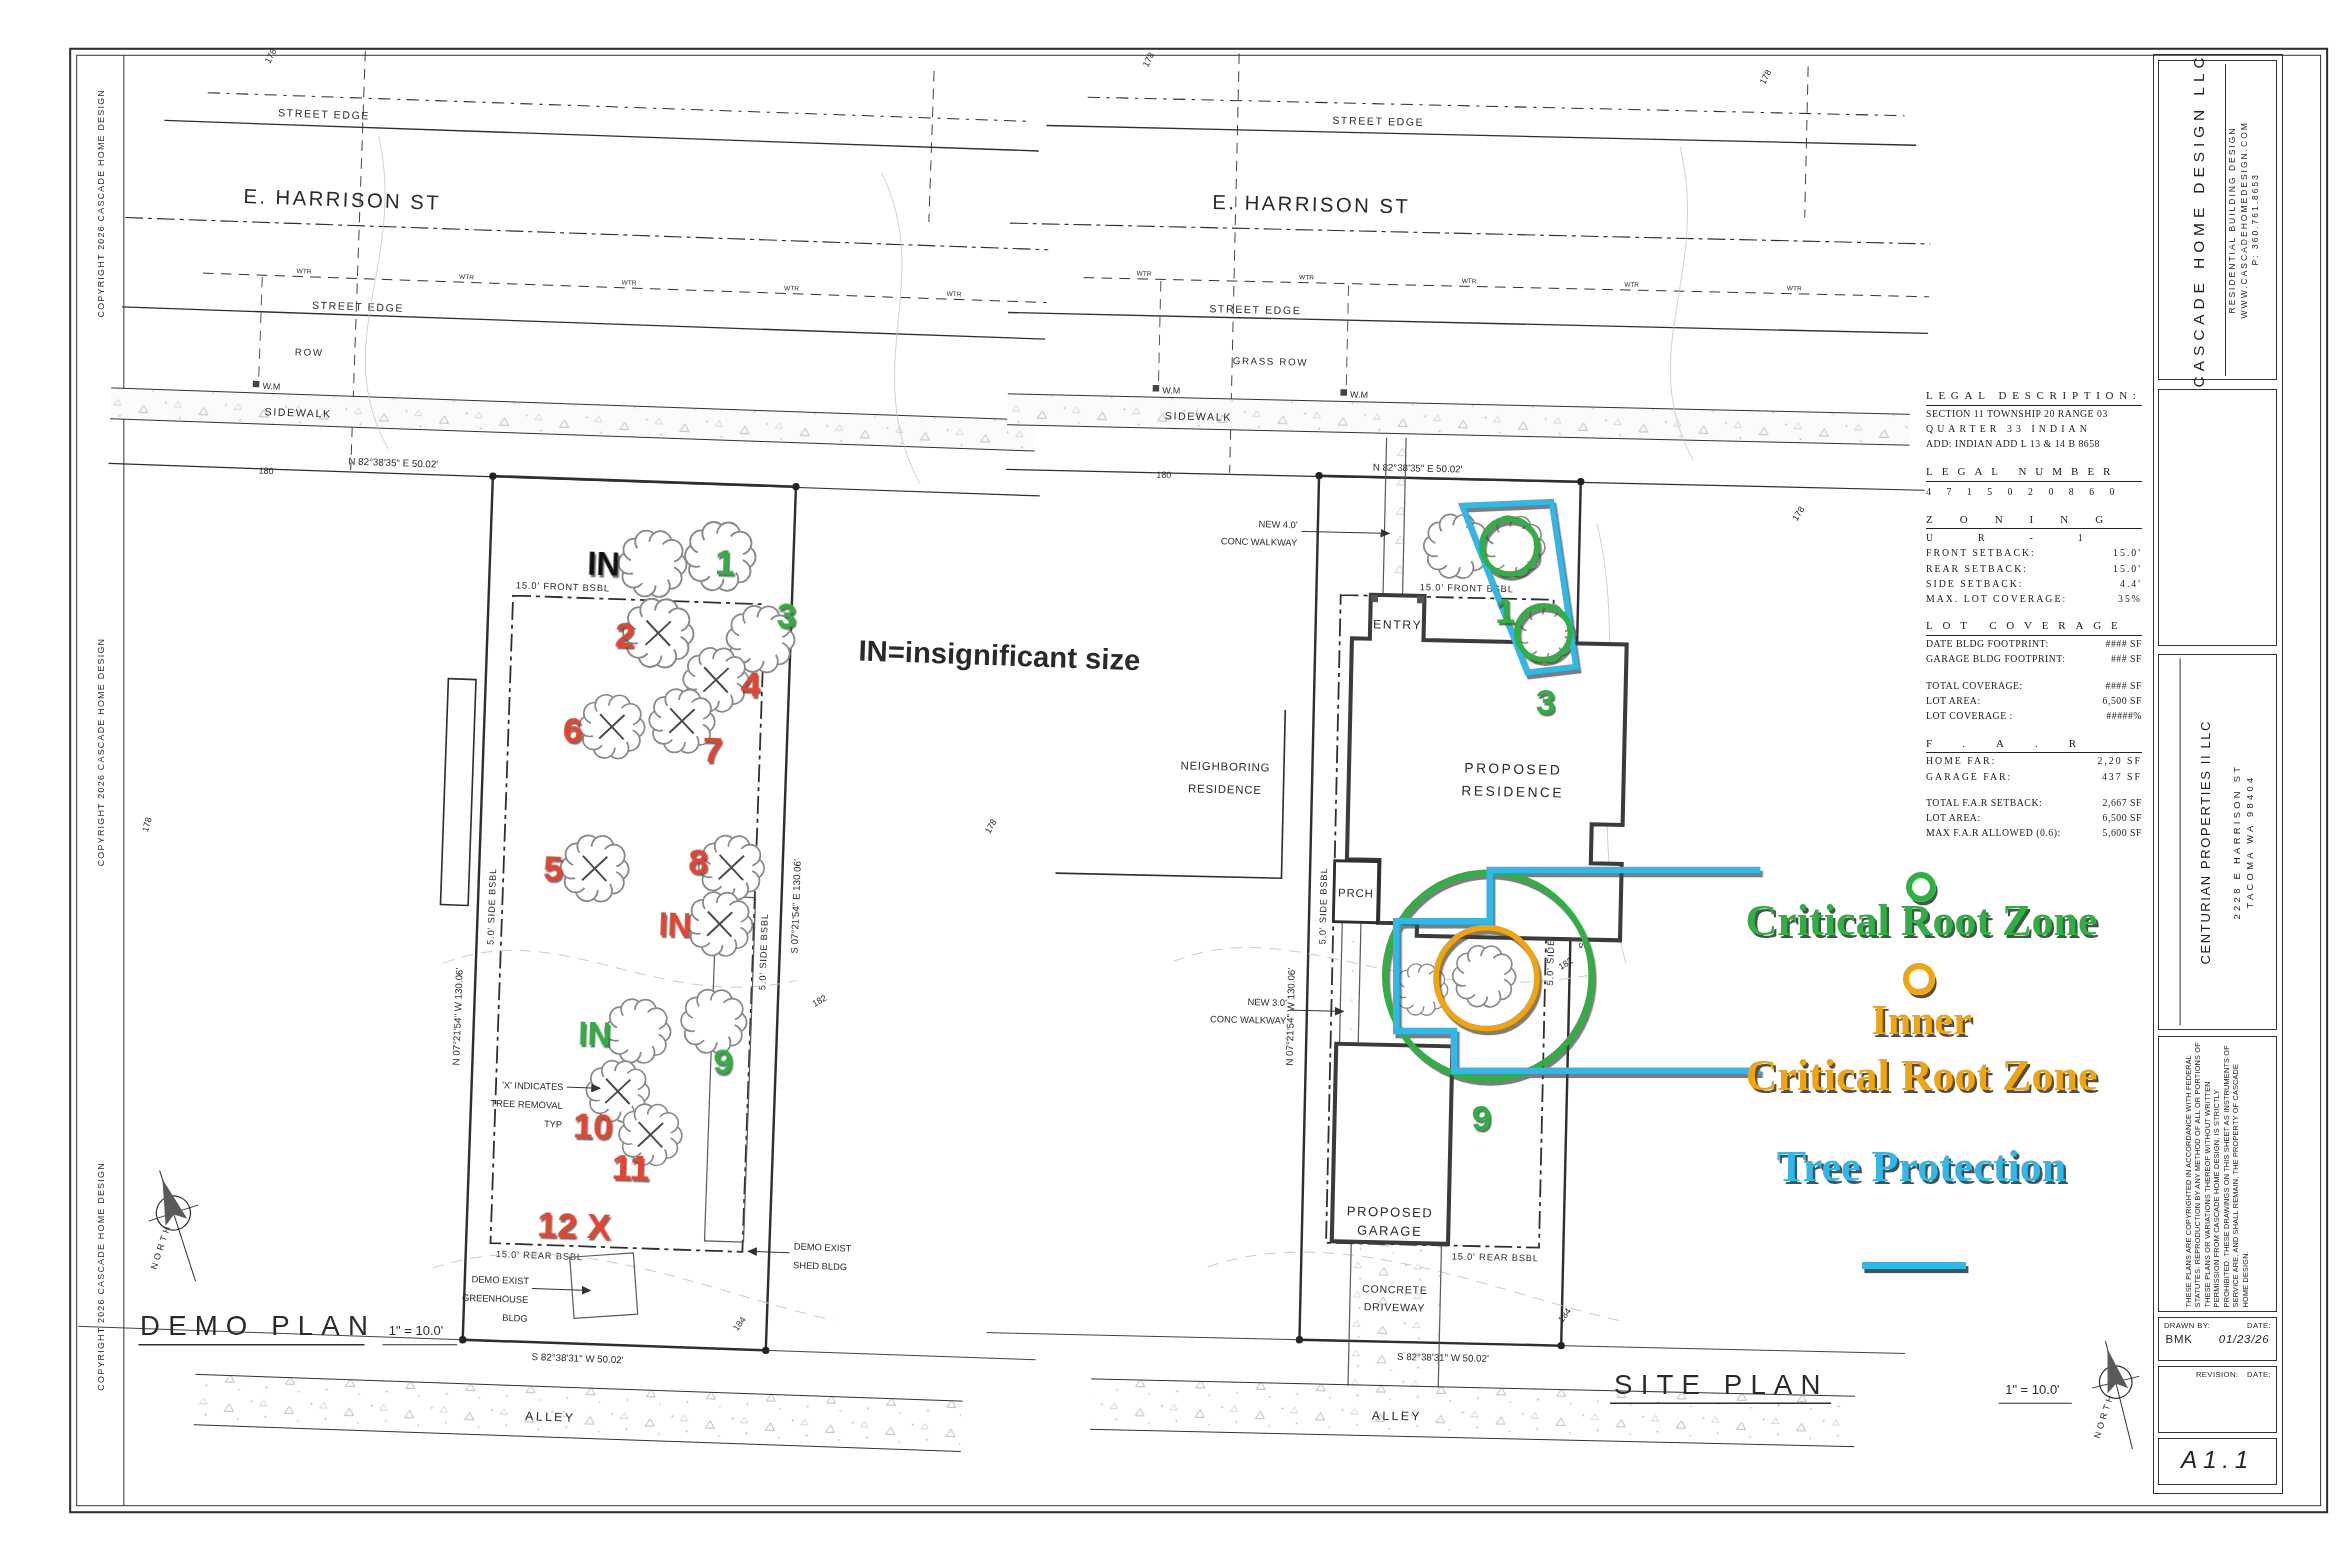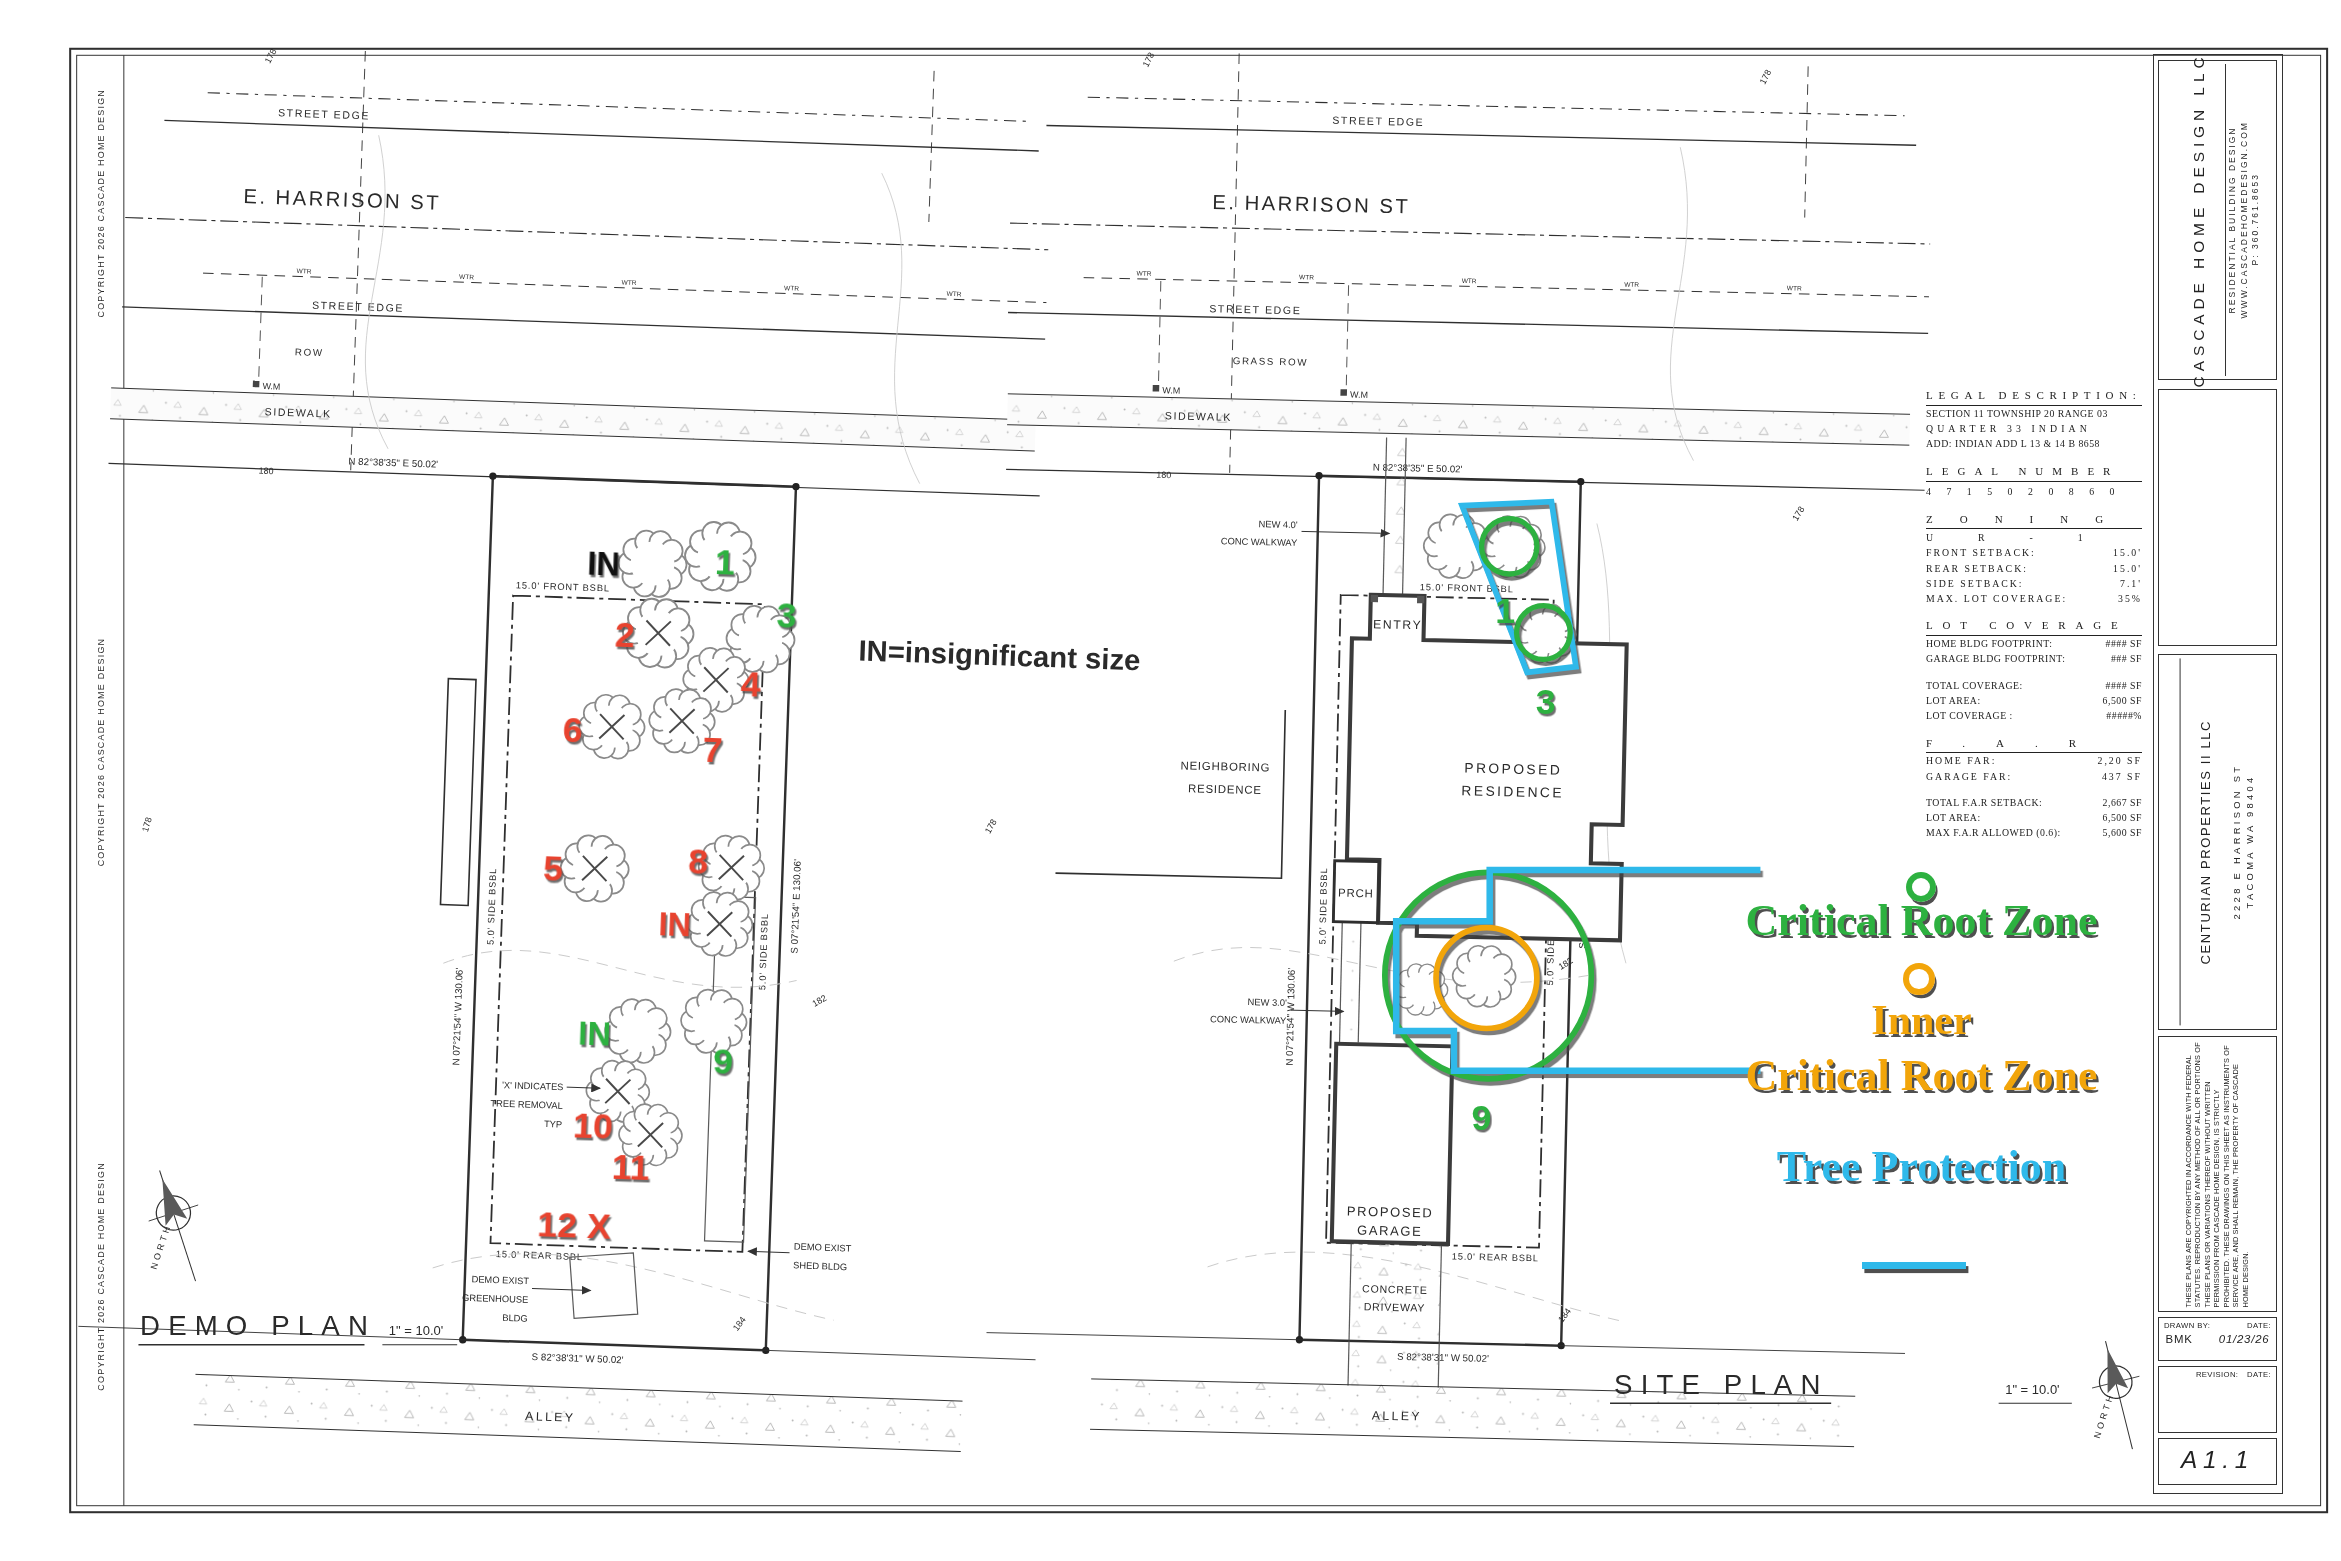--- a/index.html
+++ b/index.html
@@ -414,29 +414,29 @@
   <div class="rw zrw">
         <span>FRONT SETBACK:</span>
         <span>15.0'</span>
       </div>
   <div class="rw zrw">
         <span>REAR SETBACK:</span>
         <span>15.0'</span>
       </div>
   <div class="rw zrw">
         <span>SIDE SETBACK:</span>
-        <span>7.1'</span>
+        <span>4.4'</span>
       </div>
   <div class="rw zrw">
         <span>MAX. LOT COVERAGE:</span>
         <span>35%</span>
       </div>
   <div class="hd ls13">LOT COVERAGE</div>
   <div class="rw">
-        <span>HOME BLDG FOOTPRINT:</span>
+        <span>DATE BLDG FOOTPRINT:</span>
         <span>#### SF</span>
       </div>
   <div class="rw">
         <span>GARAGE BLDG FOOTPRINT:</span>
         <span>### SF</span>
       </div>
   <div class="rw gap">
         <span>TOTAL COVERAGE:</span>
         <span>#### SF</span>
       </div>

